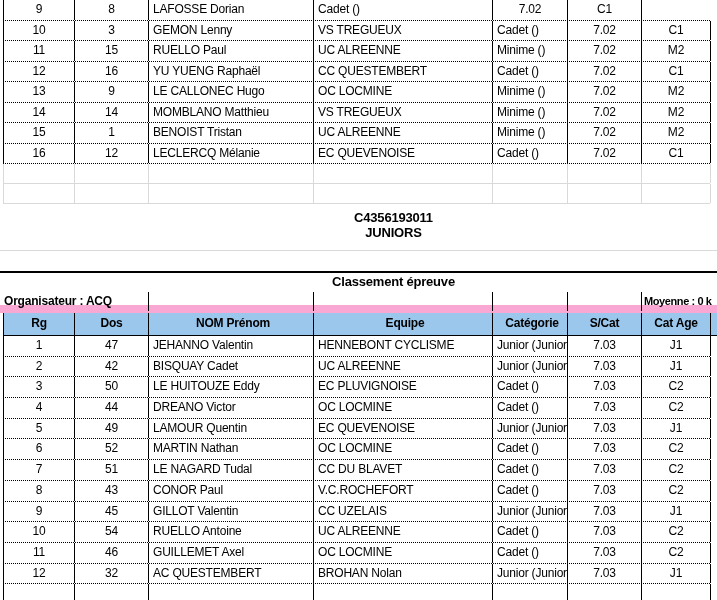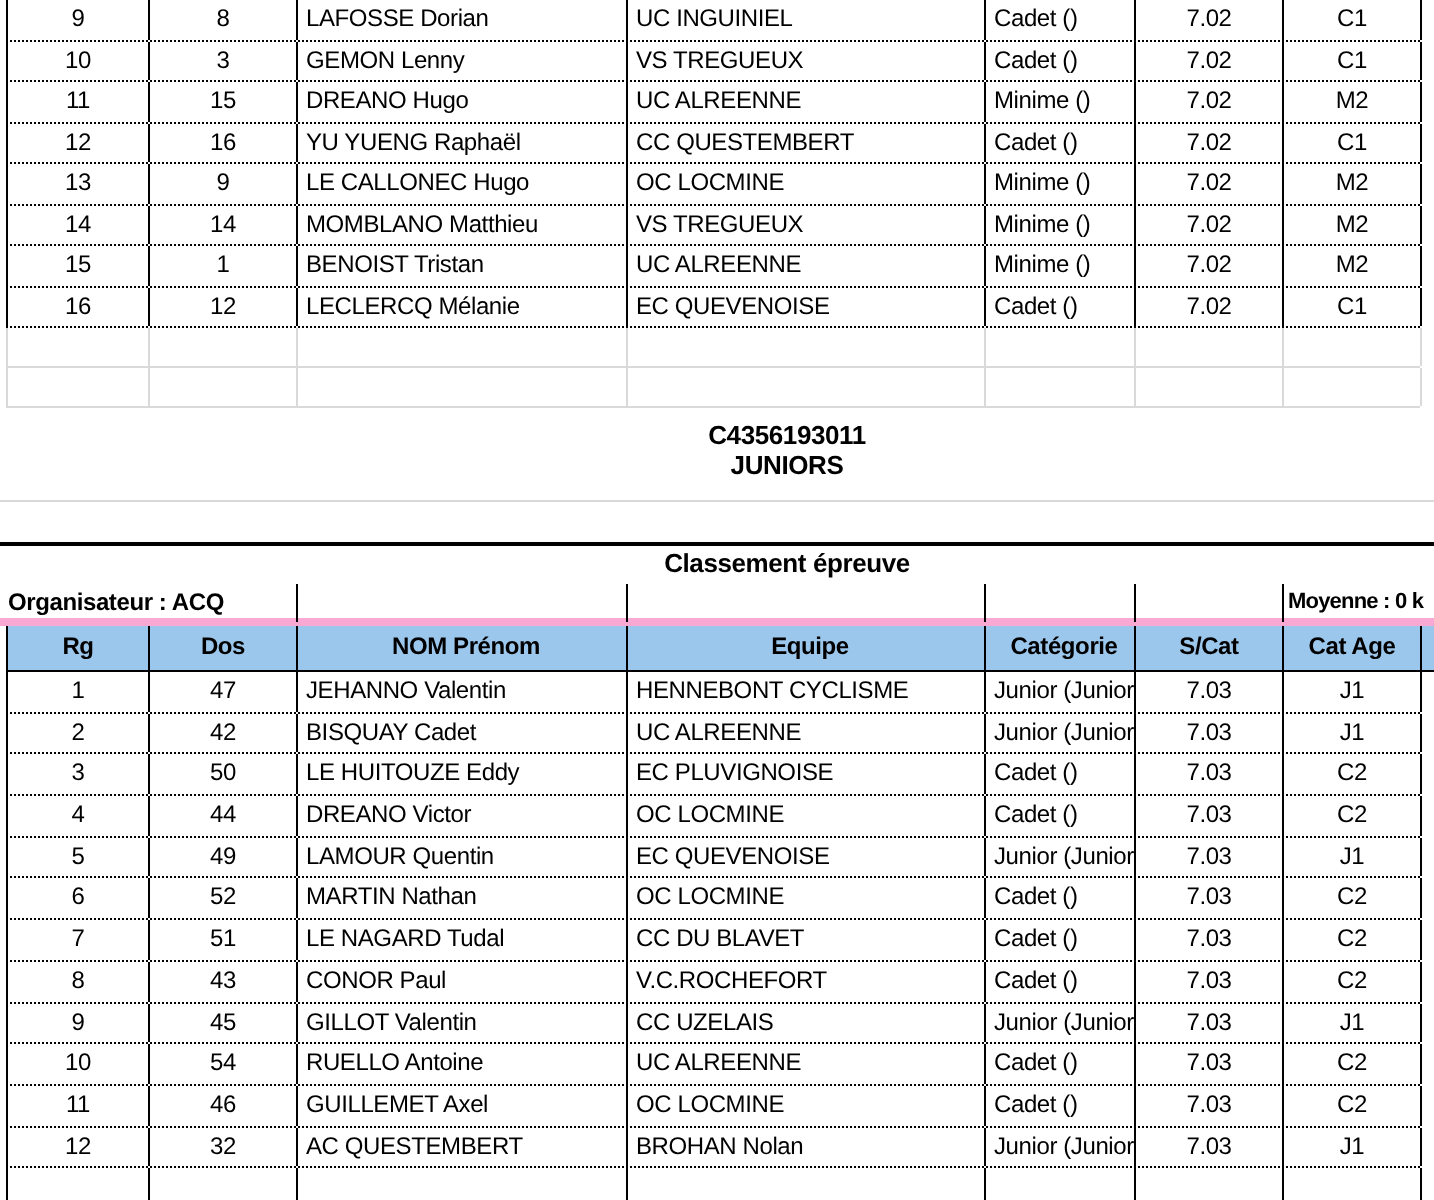--- a/index.html
+++ b/index.html
@@ -44,21 +44,21 @@
     position:absolute;top:271px;left:0;width:717px;height:32px;box-sizing:border-box;
     border-top:2px solid #000;border-bottom:2px solid #000;background:#fff;
   }
   #banner-text{
     position:absolute;left:70px;width:647px;top:0;height:17px;line-height:17px;
     text-align:center;font-weight:bold;font-size:13px;letter-spacing:-0.2px;
   }
   
   #info-row{
     position:absolute;top:292px;left:0;width:717px;height:21px;box-sizing:border-box;
-    border-bottom:4px solid #f9a8d4;background:#fff;
+    border-bottom:8px solid #f9a8d4;background:#fff;
   }
   #organizer{
     position:absolute;left:4px;top:0;line-height:19px;
     font-weight:bold;font-size:12px;letter-spacing:-0.2px;white-space:nowrap;
   }
   #average{
     position:absolute;left:644px;top:0;line-height:19px;
     font-weight:bold;font-size:11px;letter-spacing:-0.4px;white-space:nowrap;
   }
   .vline{position:absolute;top:0;width:1px;height:19px;background:#000;}
@@ -84,38 +84,37 @@
   .tailc{border-right:1px solid #000;box-sizing:border-box;}
 </style>
 </head>
 <body>
 
 <div class="table" id="table-top" style="top:0">
     <div class="t-row r1">
       <div class="t-cell c0">9</div>
       <div class="t-cell c1">8</div>
       <div class="t-cell c2">LAFOSSE Dorian</div>
-      <div class="t-cell c3">UC INGUINIEL</div>
       <div class="t-cell c4">Cadet ()</div>
       <div class="t-cell c5">7.02</div>
       <div class="t-cell c6">C1</div>
     </div>
     <div class="t-row r1">
       <div class="t-cell c0">10</div>
       <div class="t-cell c1">3</div>
       <div class="t-cell c2">GEMON Lenny</div>
       <div class="t-cell c3">VS TREGUEUX</div>
       <div class="t-cell c4">Cadet ()</div>
       <div class="t-cell c5">7.02</div>
       <div class="t-cell c6">C1</div>
     </div>
     <div class="t-row r1">
       <div class="t-cell c0">11</div>
       <div class="t-cell c1">15</div>
-      <div class="t-cell c2">DREANO Hugo</div>
+      <div class="t-cell c2">RUELLO Paul</div>
       <div class="t-cell c3">UC ALREENNE</div>
       <div class="t-cell c4">Minime ()</div>
       <div class="t-cell c5">7.02</div>
       <div class="t-cell c6">M2</div>
     </div>
     <div class="t-row r1">
       <div class="t-cell c0">12</div>
       <div class="t-cell c1">16</div>
       <div class="t-cell c2">YU YUENG Raphaël</div>
       <div class="t-cell c3">CC QUESTEMBERT</div>

